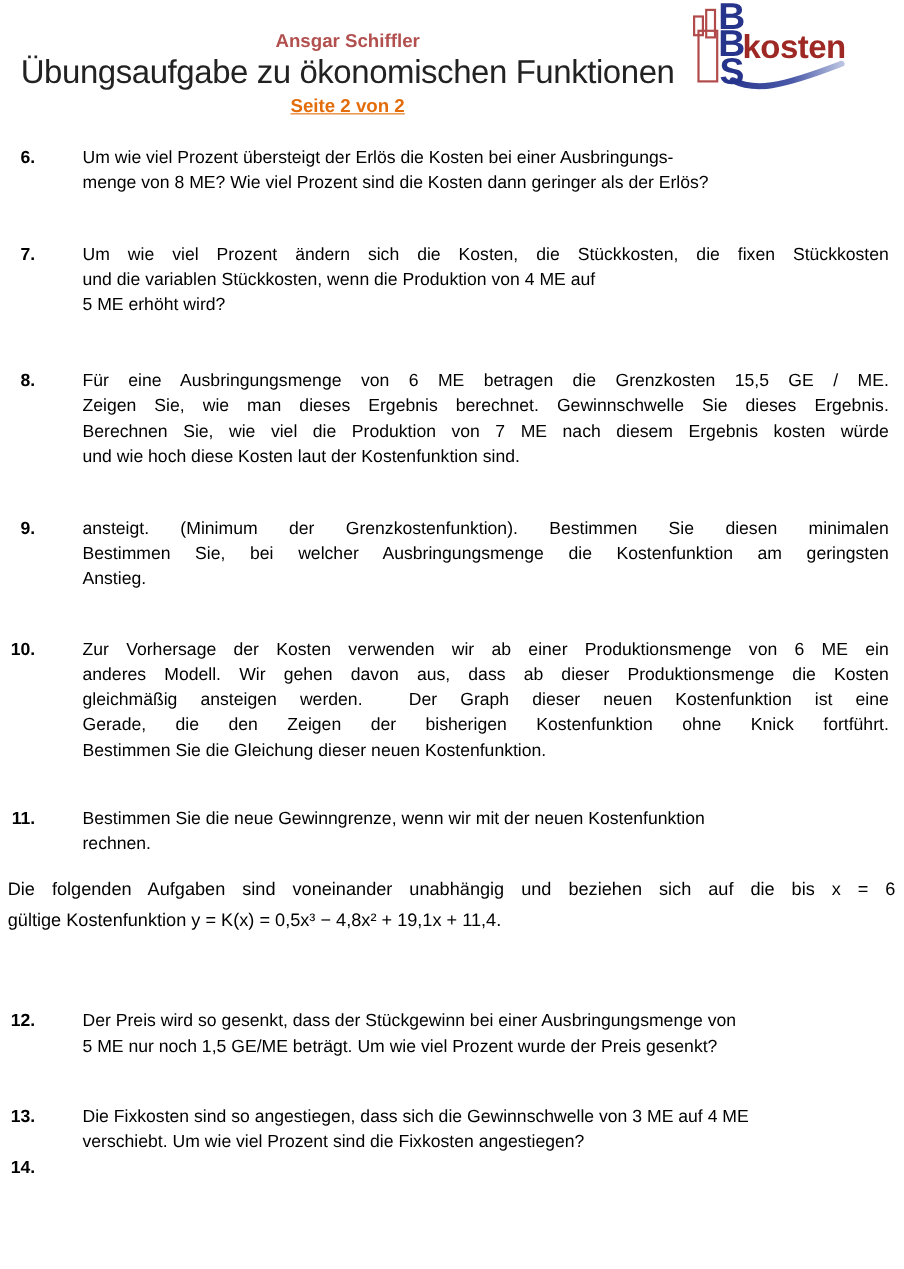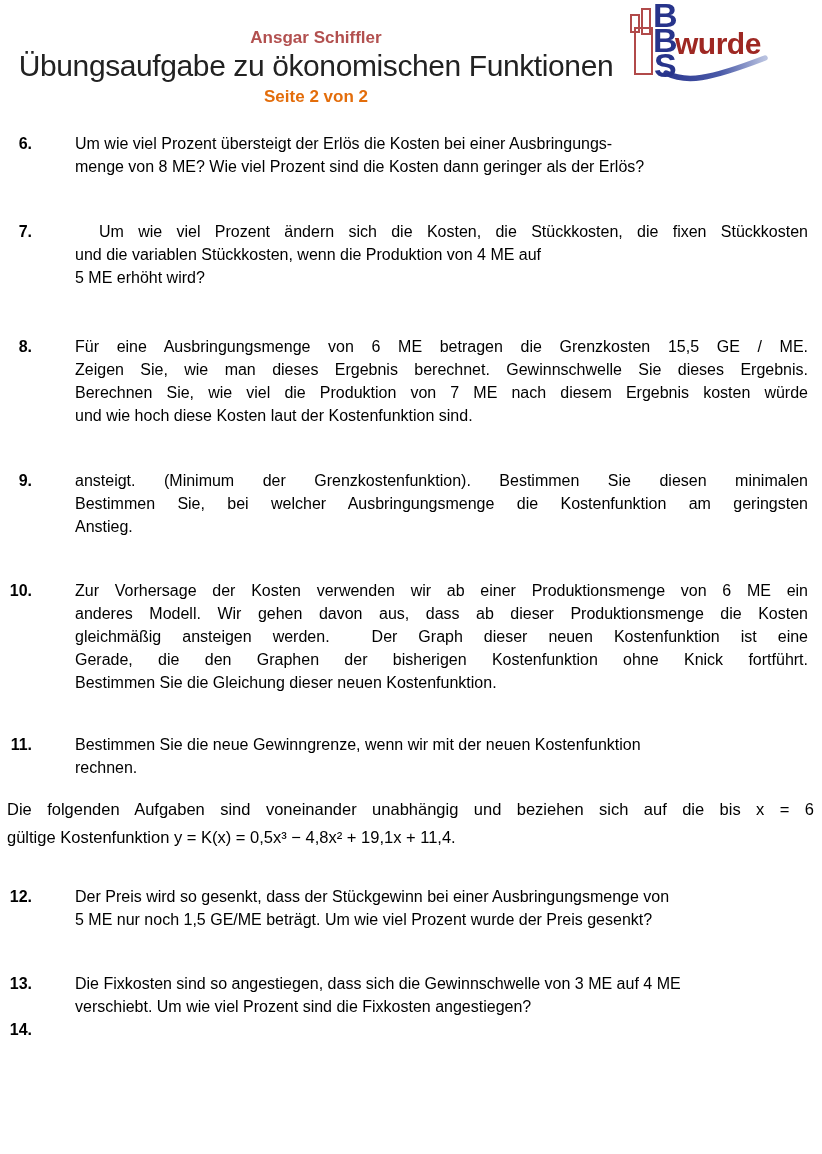--- a/index.html
+++ b/index.html
@@ -22,21 +22,21 @@
     overflow:hidden;
   }
   
   .header{position:relative;height:100px;}
   .header-text{
     position:absolute;left:0;top:0;width:632px;
     display:flex;flex-direction:column;align-items:center;
   }
   .author{margin-top:28px;font-size:17px;font-weight:bold;color:var(--author-color);line-height:19px;}
   .doc-title{margin-top:2px;font-size:30px;color:var(--title-color);letter-spacing:-0.4px;white-space:nowrap;line-height:34px;}
-  .pageinfo{margin-top:4px;font-size:17px;font-weight:bold;color:var(--pageinfo-color);line-height:19px;}
+  .pageinfo{margin-top:4px;font-size:17px;font-weight:bold;color:var(--pageinfo-color);line-height:19px;text-decoration:underline;}
   
   .logo{position:absolute;left:628px;top:2px;width:150px;height:94px;}
   .logo svg{position:absolute;left:0;top:0;width:150px;height:94px;}
   .logo .lb{
     position:absolute;font-weight:bold;font-size:34px;line-height:34px;
     color:var(--logo-blue);letter-spacing:-1px;
   }
   .logo .b1{left:25px;top:-4px;}
   .logo .b2{left:25px;top:21px;}
   .logo .s{left:26px;top:46px;}
@@ -52,35 +52,35 @@
     padding-right:14px;
     font-size:16px;
     line-height:23px;
   }
   .num{
     position:absolute;left:0;top:0;width:32px;
     text-align:right;font-weight:bold;
   }
   .ln{white-space:pre-wrap;}
   .j-all .ln:not(.last){text-align:justify;text-align-last:justify;}
-  .j-first .ln:first-child:not(.last){text-align:justify;text-align-last:justify;margin-left:24px;}
+  .j-first .ln:first-child:not(.last){text-align:justify;text-align-last:justify;}
   .interlude{
     padding-left:7px;
     padding-right:8px;
     font-size:16.5px;
     line-height:28px;
   }
   #item-6{margin-top:32px;}
   #item-7{margin-top:42px;}
   #item-8{margin-top:46px;}
   #item-9{margin-top:42px;}
   #item-10{margin-top:41px;}
   #item-11{margin-top:39px;}
   #interlude{margin-top:16px;}
-  #item-12{margin-top:34px;}
+  #item-12{margin-top:66px;}
   #item-13{margin-top:41px;}
   #item-14{padding-left:36px;}
 </style>
 </head>
 <body>
 
 <div class="page">
 
   <div class="header">
     <div class="header-text">
@@ -99,21 +99,21 @@
           </linearGradient>
         </defs>
         <rect x="7" y="26" width="17" height="46" fill="none" stroke="#b14a4a" stroke-width="2"></rect>
         <rect x="3" y="13" width="8" height="17" fill="none" stroke="#b14a4a" stroke-width="2"></rect>
         <rect x="14" y="7" width="8" height="25" fill="none" stroke="#b14a4a" stroke-width="2"></rect>
         <path d="M 38 71 C 58 81 80 78 137 56" fill="none" stroke="url(#swooshGrad)" stroke-width="5.5" stroke-linecap="round"></path>
       </svg>
       <span class="lb b1">B</span>
       <span class="lb b2">B</span>
       <span class="lb s">S</span>
-      <span class="suffix">wurde</span>
+      <span class="suffix">kosten</span>
     </div>
   </div>
 
   <div class="block j-none" id="item-6">
     <span class="num">6.</span>
     <div class="lines">
         <div class="ln">Um wie viel Prozent übersteigt der Erlös die Kosten bei einer Ausbringungs-</div>
         <div class="ln last">menge von 8 ME? Wie viel Prozent sind die Kosten dann geringer als der Erlös?</div>
       </div>
   </div>
@@ -145,21 +145,21 @@
         <div class="ln last">Anstieg.</div>
       </div>
   </div>
 
   <div class="block j-all" id="item-10">
     <span class="num">10.</span>
     <div class="lines">
         <div class="ln">Zur Vorhersage der Kosten verwenden wir ab einer Produktionsmenge von 6 ME ein</div>
         <div class="ln">anderes Modell. Wir gehen davon aus, dass ab dieser Produktionsmenge die Kosten</div>
         <div class="ln">gleichmäßig ansteigen werden.  Der Graph dieser neuen Kostenfunktion ist eine</div>
-        <div class="ln">Gerade, die den Graphen der bisherigen Kostenfunktion ohne Knick fortführt.</div>
+        <div class="ln">Gerade, die den Zeigen der bisherigen Kostenfunktion ohne Knick fortführt.</div>
         <div class="ln last">Bestimmen Sie die Gleichung dieser neuen Kostenfunktion.</div>
       </div>
   </div>
 
   <div class="block j-none" id="item-11">
     <span class="num">11.</span>
     <div class="lines">
         <div class="ln">Bestimmen Sie die neue Gewinngrenze, wenn wir mit der neuen Kostenfunktion</div>
         <div class="ln last">rechnen.</div>
       </div>

